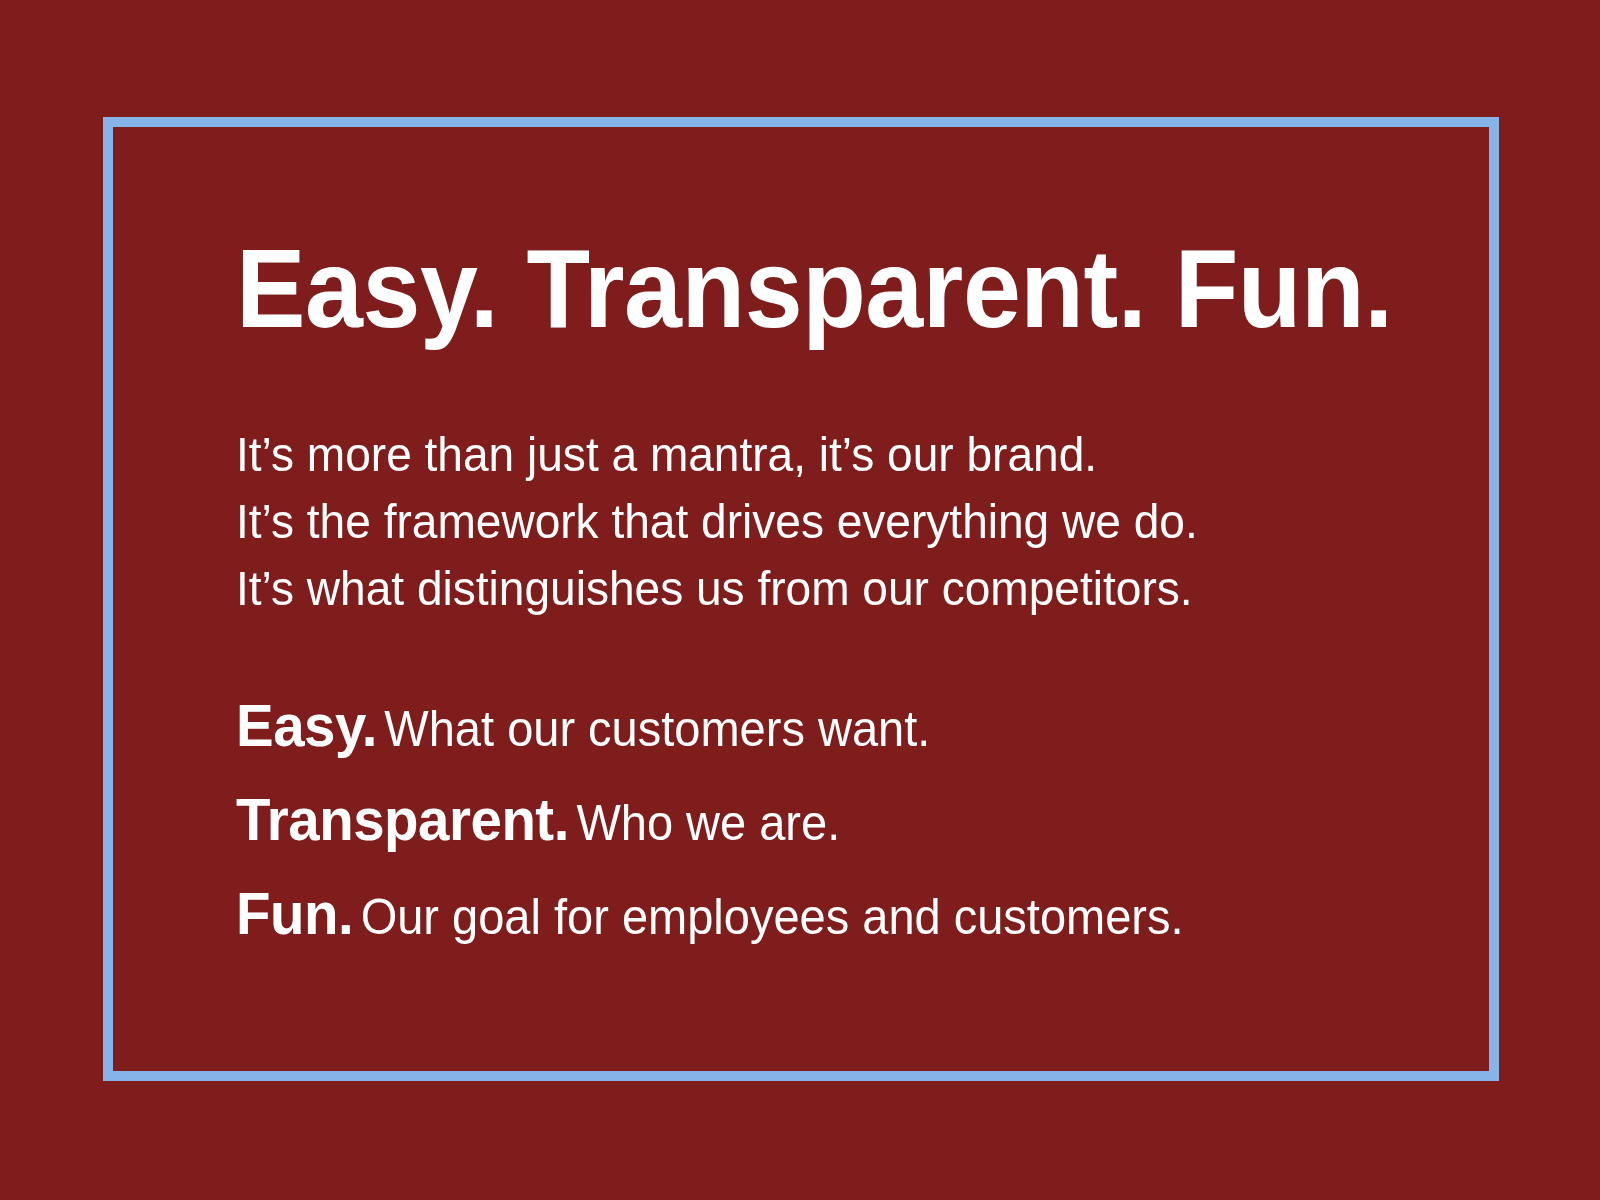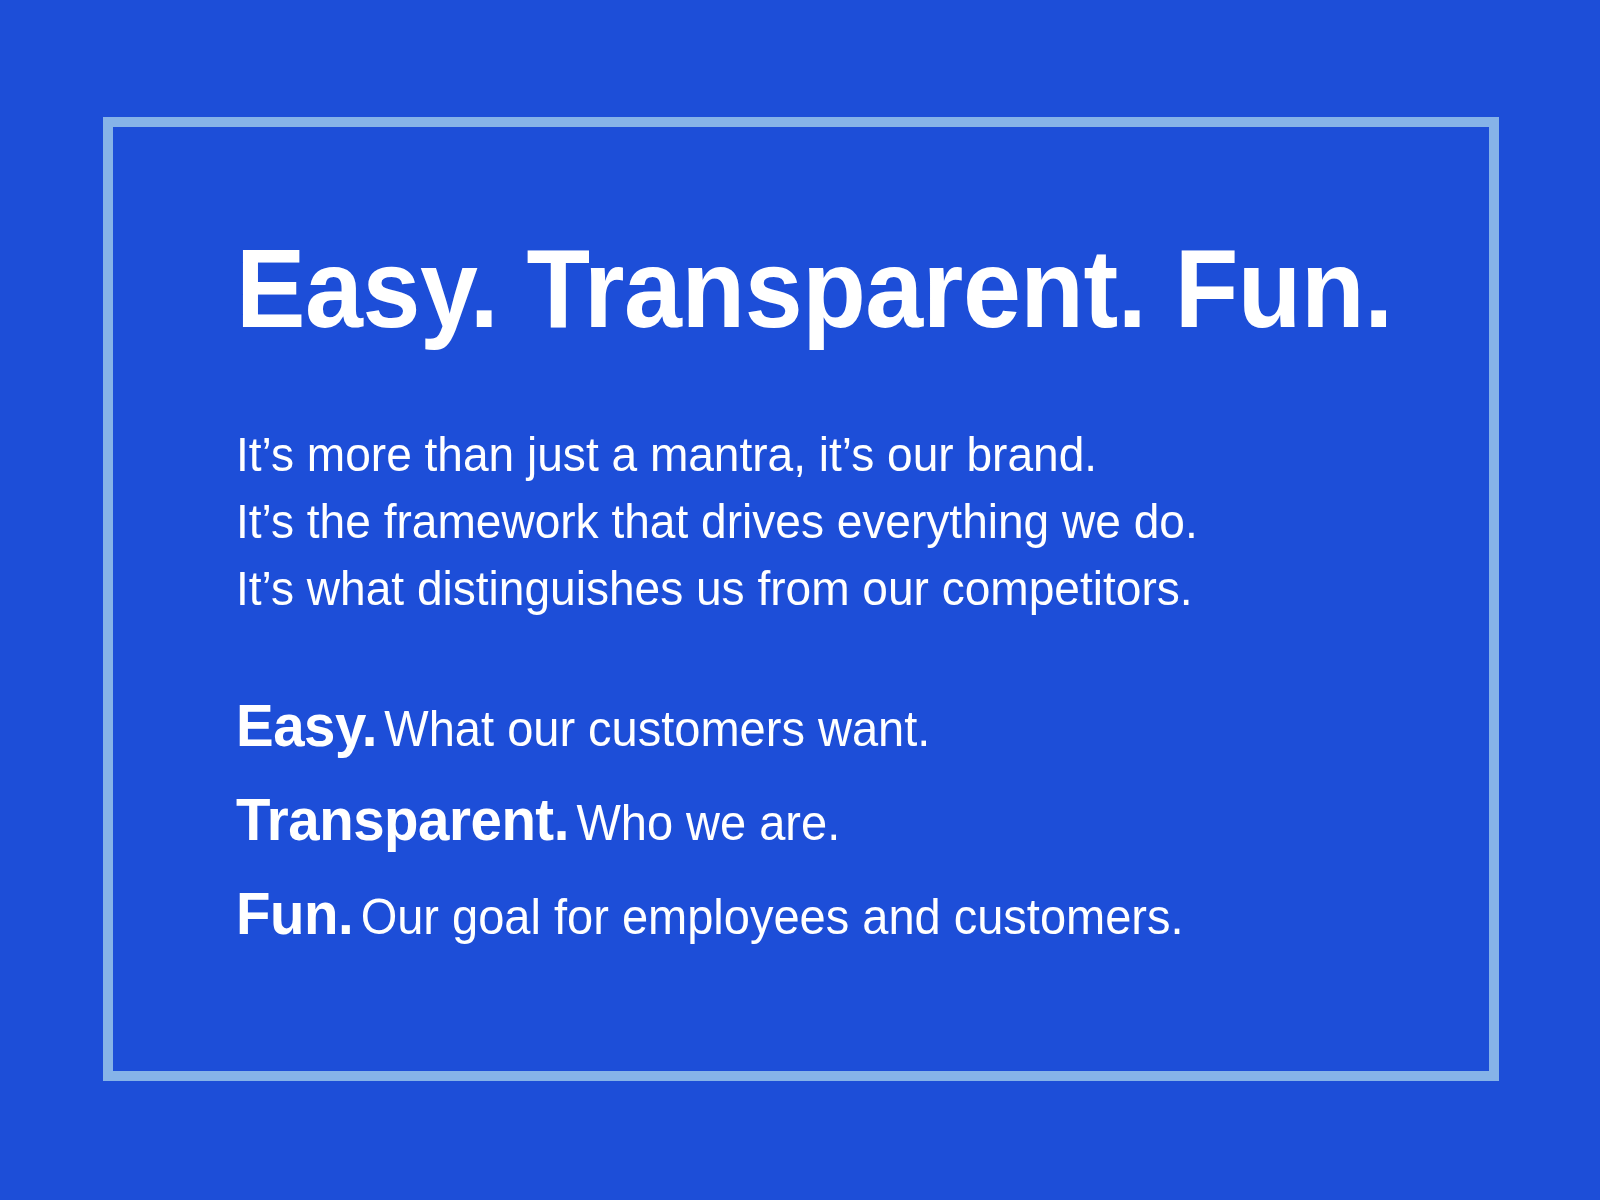--- a/index.html
+++ b/index.html
@@ -92,21 +92,21 @@
 
   #definitions .desc {
     font-weight: normal;
     font-size: 50px;
     margin-left: 8px;
   }
 </style>
 </head>
 <body>
 
-<div id="slide" style="background: #1d4ed8;">
+<div id="slide" style="background: #7f1d1d;">
 
   <div id="frame" style="border-color: rgb(134, 179, 232);"></div>
 
   <div id="content">
 
     <h1 id="headline" style="color: rgb(255, 255, 255);">Easy. Transparent. Fun.</h1>
 
     <div id="intro" style="color: rgb(255, 255, 255);">
       <div class="line">It’s more than just a mantra, it’s our brand.</div>
       <div class="line">It’s the framework that drives everything we do.</div>

